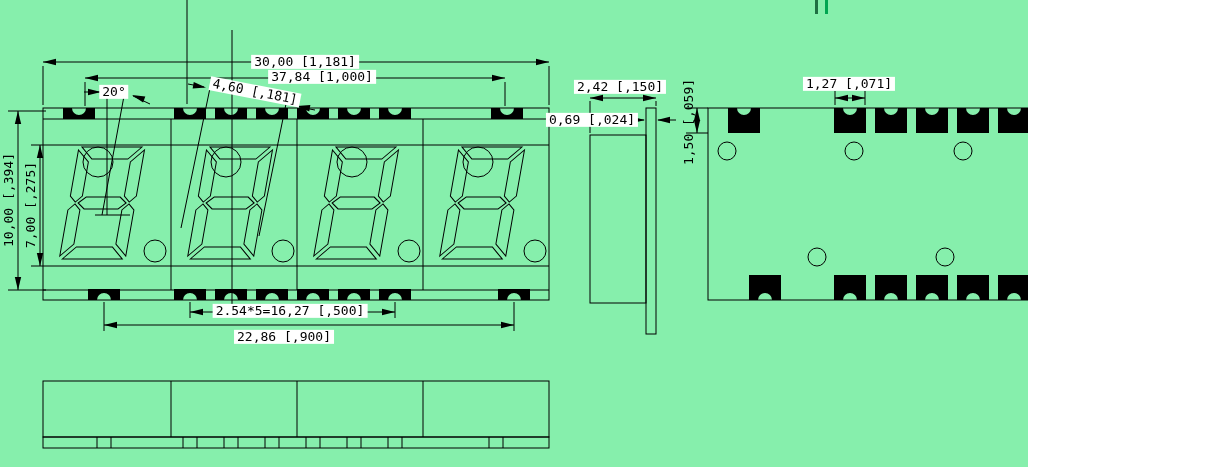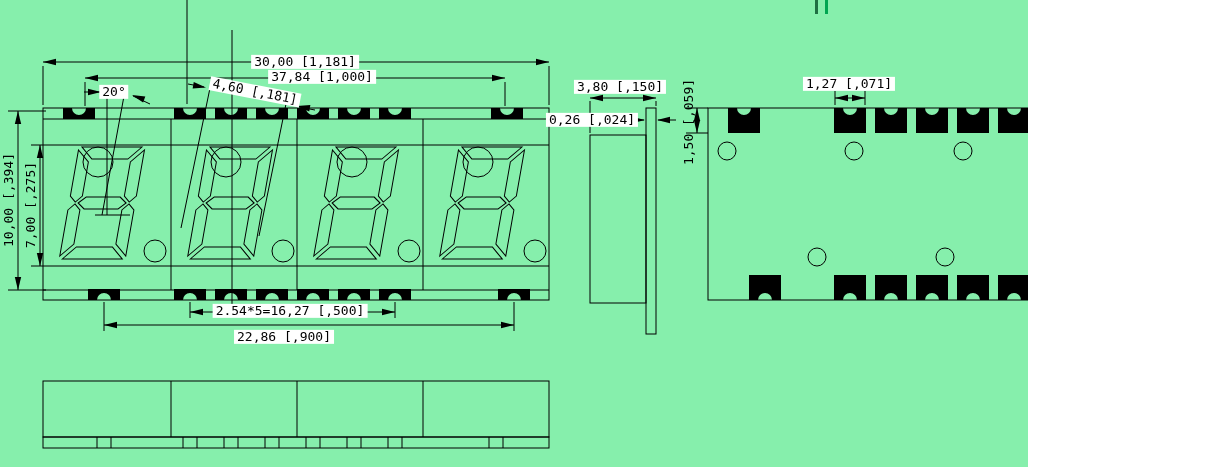--- a/index.html
+++ b/index.html
@@ -283,17 +283,17 @@
 </svg>
 
 <div class="lbl bg" style="left:305px;top:62px">30,00 [1,181]</div>
 <div class="lbl bg" style="left:322px;top:77px">37,84 [1,000]</div>
 <div class="lbl bg" style="left:114px;top:92px">20°</div>
 <div class="lbl t11 bg" style="left:255px;top:92px">4,60 [,181]</div>
 <div class="lbl v" style="left:9px;top:200px">10,00 [,394]</div>
 <div class="lbl v" style="left:31px;top:205px">7,00 [,275]</div>
 <div class="lbl bg" style="left:290px;top:311px">2.54*5=16,27 [,500]</div>
 <div class="lbl bg" style="left:284px;top:337px">22,86 [,900]</div>
-<div class="lbl bg" style="left:620px;top:87px">3,80 [,150]</div>
-<div class="lbl bg" style="left:592px;top:120px">0,26 [,024]</div>
+<div class="lbl bg" style="left:620px;top:87px">2,42 [,150]</div>
+<div class="lbl bg" style="left:592px;top:120px">0,69 [,024]</div>
 <div class="lbl bg" style="left:849px;top:84px">1,27 [,071]</div>
 <div class="lbl v" style="left:689px;top:122px">1,50 [,059]</div>
 </div>
 
 </body></html>

